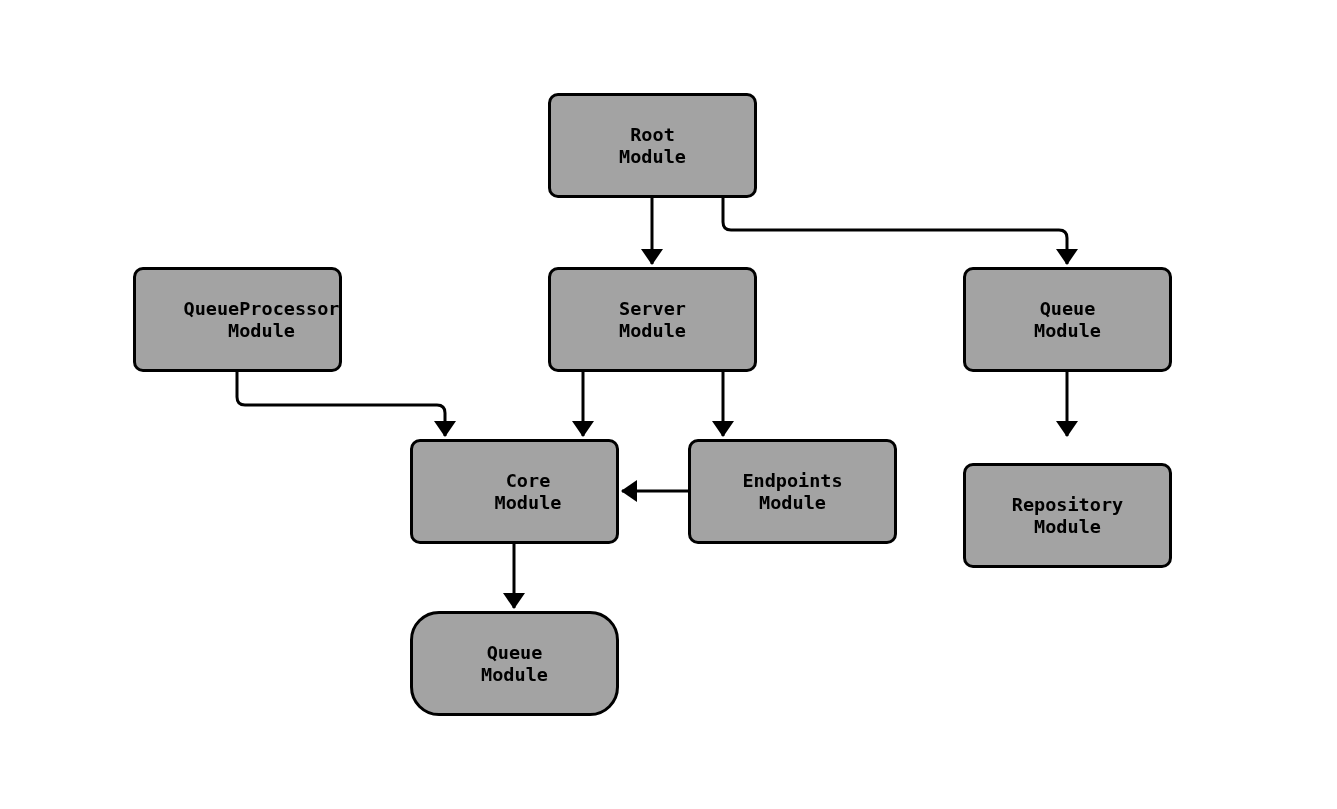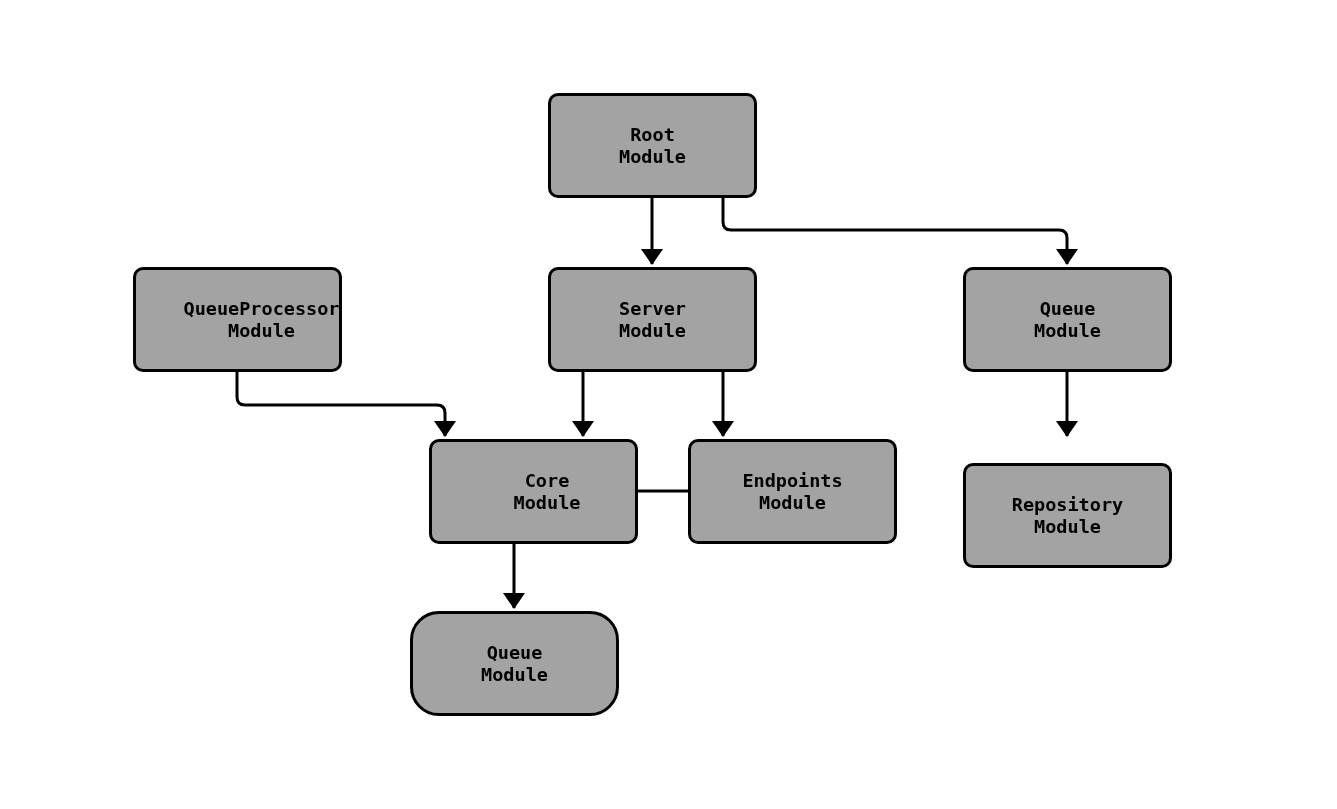--- a/index.html
+++ b/index.html
@@ -45,21 +45,21 @@
     font-weight: bold;
     font-size: 18.5px;
     line-height: 22px;
     color: #000000;
     white-space: nowrap;
   }
   #node-root           { left: 548px; top: 93px;  }
   #node-queueprocessor { left: 133px; top: 267px; padding-left: 48px; }
   #node-server         { left: 548px; top: 267px; }
   #node-global         { left: 963px; top: 267px; }
-  #node-core           { left: 429px; top: 439px; padding-left: 27px; }
+  #node-core           { left: 410px; top: 439px; padding-left: 27px; }
   #node-endpoints      { left: 688px; top: 439px; }
   #node-repository     { left: 963px; top: 463px; }
   #node-queue          { left: 410px; top: 611px; border-radius: 29px; }
 </style>
 </head>
 <body>
 
 <div class="canvas">
 
   <svg class="edges-layer" width="1337" height="809" viewBox="0 0 1337 809" xmlns="http://www.w3.org/2000/svg">

